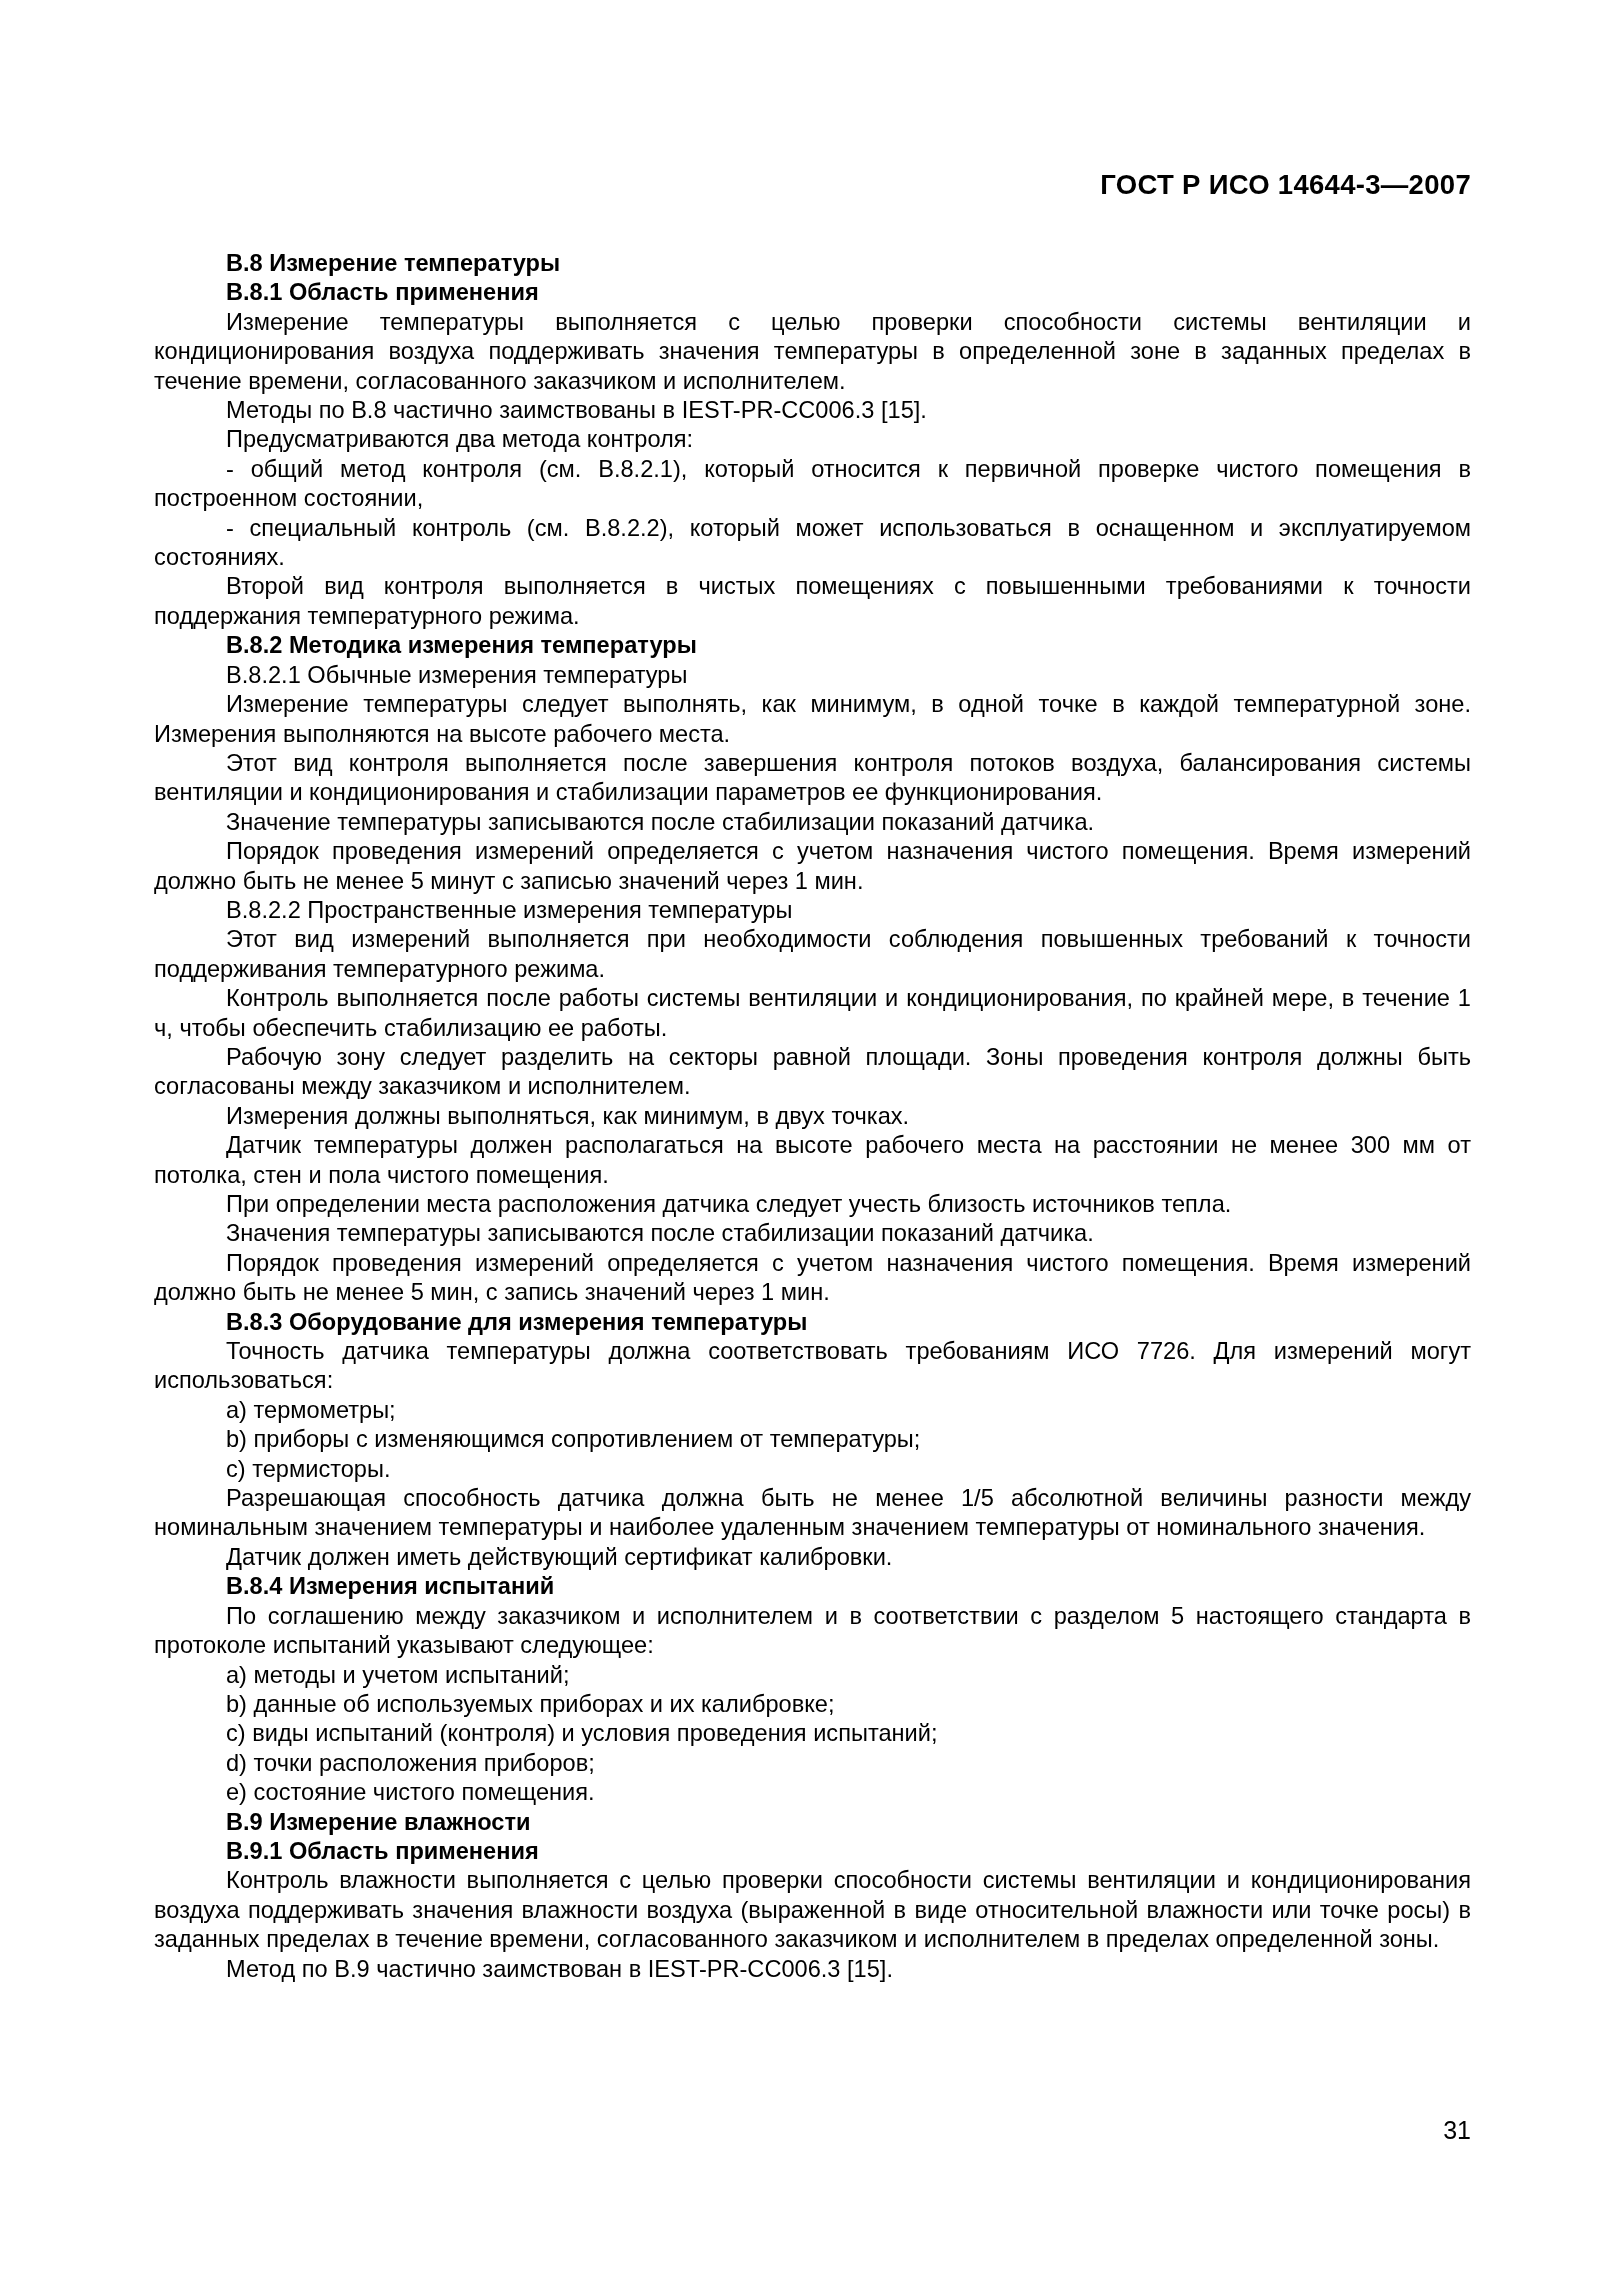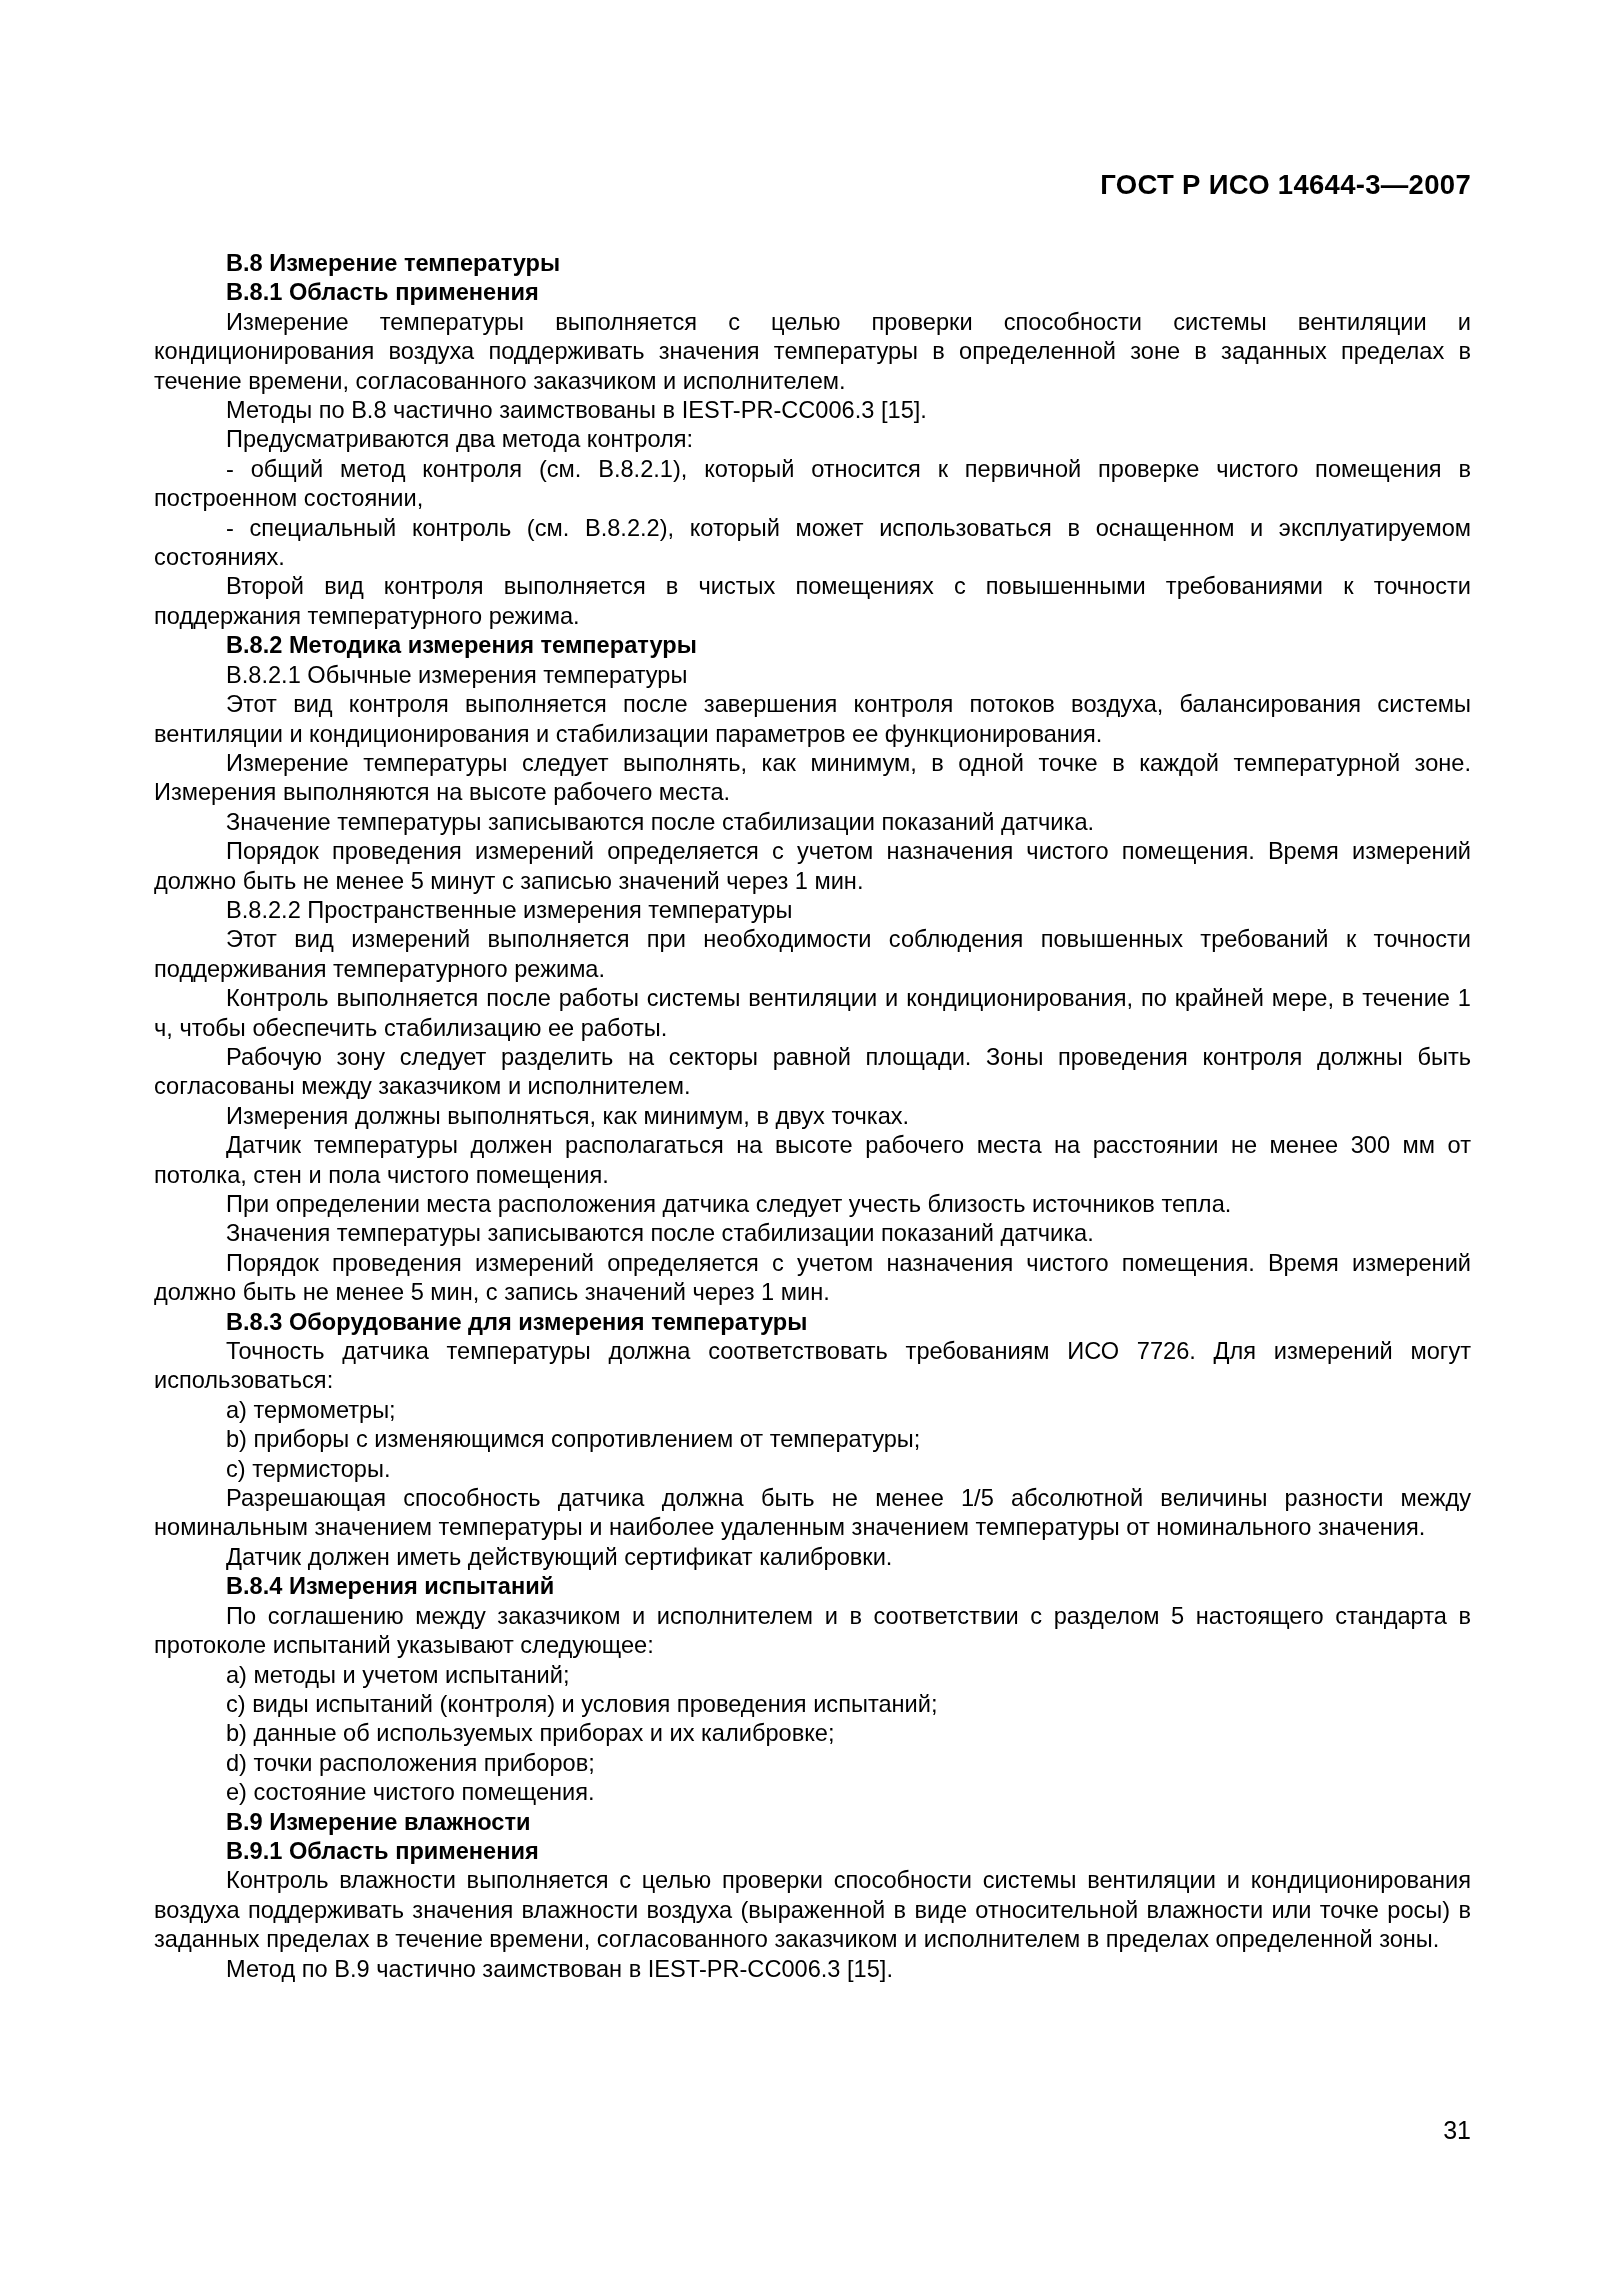--- a/index.html
+++ b/index.html
@@ -65,22 +65,22 @@
       <p class="heading">В.8 Измерение температуры</p>
       <p class="heading">В.8.1 Область применения</p>
       <p class="body">Измерение температуры выполняется с целью проверки способности системы вентиляции и кондиционирования воздуха поддерживать значения температуры в определенной зоне в заданных пределах в течение времени, согласованного заказчиком и исполнителем.</p>
       <p class="body">Методы по В.8 частично заимствованы в IEST-PR-CC006.3 [15].</p>
       <p class="body">Предусматриваются два метода контроля:</p>
       <p class="body">- общий метод контроля (см. В.8.2.1), который относится к первичной проверке чистого помещения в построенном состоянии,</p>
       <p class="body">- специальный контроль (см. В.8.2.2), который может использоваться в оснащенном и эксплуатируемом состояниях.</p>
       <p class="body">Второй вид контроля выполняется в чистых помещениях с повышенными требованиями к точности поддержания температурного режима.</p>
       <p class="heading">В.8.2 Методика измерения температуры</p>
       <p class="body">В.8.2.1 Обычные  измерения температуры</p>
+      <p class="body">Измерение температуры следует выполнять, как минимум, в одной точке в каждой температурной зоне. Измерения выполняются на высоте рабочего места.</p>
       <p class="body">Этот вид контроля выполняется после завершения контроля потоков воздуха, балансирования системы вентиляции и кондиционирования и стабилизации параметров ее функционирования.</p>
-      <p class="body">Измерение температуры следует выполнять, как минимум, в одной точке в каждой температурной зоне. Измерения выполняются на высоте рабочего места.</p>
       <p class="body">Значение температуры записываются после стабилизации показаний датчика.</p>
       <p class="body">Порядок проведения измерений определяется с учетом назначения чистого помещения. Время измерений должно быть не менее 5 минут с записью значений через 1 мин.</p>
       <p class="body">В.8.2.2 Пространственные измерения температуры</p>
       <p class="body">Этот вид измерений выполняется при необходимости соблюдения повышенных требований к точности поддерживания температурного режима.</p>
       <p class="body">Контроль выполняется после работы системы вентиляции и кондиционирования, по крайней мере, в течение 1 ч, чтобы обеспечить стабилизацию ее работы.</p>
       <p class="body">Рабочую зону следует разделить на секторы равной площади. Зоны проведения контроля должны быть согласованы между заказчиком и исполнителем.</p>
       <p class="body">Измерения должны выполняться, как минимум, в двух точках.</p>
       <p class="body">Датчик температуры должен располагаться на высоте рабочего места на расстоянии не менее 300 мм от потолка, стен и пола чистого помещения.</p>
       <p class="body">При определении места расположения датчика следует учесть близость источников тепла.</p>
       <p class="body">Значения температуры записываются после стабилизации показаний датчика.</p>
@@ -88,22 +88,22 @@
       <p class="heading">В.8.3 Оборудование для измерения температуры</p>
       <p class="body">Точность датчика температуры должна соответствовать требованиям ИСО 7726. Для измерений могут использоваться:</p>
       <p class="body">a) термометры;</p>
       <p class="body">b) приборы с изменяющимся сопротивлением от температуры;</p>
       <p class="body">c) термисторы.</p>
       <p class="body">Разрешающая способность датчика должна быть не менее 1/5 абсолютной величины разности между номинальным значением температуры и наиболее удаленным значением температуры от номинального значения.</p>
       <p class="body">Датчик должен иметь действующий сертификат калибровки.</p>
       <p class="heading">В.8.4 Измерения испытаний</p>
       <p class="body">По соглашению между заказчиком и исполнителем и в соответствии с разделом 5 настоящего стандарта в протоколе испытаний указывают следующее:</p>
       <p class="body">a) методы и учетом испытаний;</p>
+      <p class="body">b) данные об используемых приборах и их калибровке;</p>
       <p class="body">c) виды испытаний (контроля) и условия проведения испытаний;</p>
-      <p class="body">b) данные об используемых приборах и их калибровке;</p>
       <p class="body">d) точки расположения приборов;</p>
       <p class="body">e) состояние чистого помещения.</p>
       <p class="heading">В.9 Измерение влажности</p>
       <p class="heading">В.9.1 Область применения</p>
       <p class="body">Контроль влажности выполняется с целью проверки способности системы вентиляции и кондиционирования воздуха поддерживать значения влажности воздуха (выраженной в виде относительной влажности или точке росы) в заданных пределах в течение времени, согласованного заказчиком и исполнителем в пределах определенной зоны.</p>
       <p class="body">Метод по В.9 частично заимствован в IEST-PR-CC006.3 [15].</p>
     </div>
 
   <div class="page-number">31</div>
 </div>

